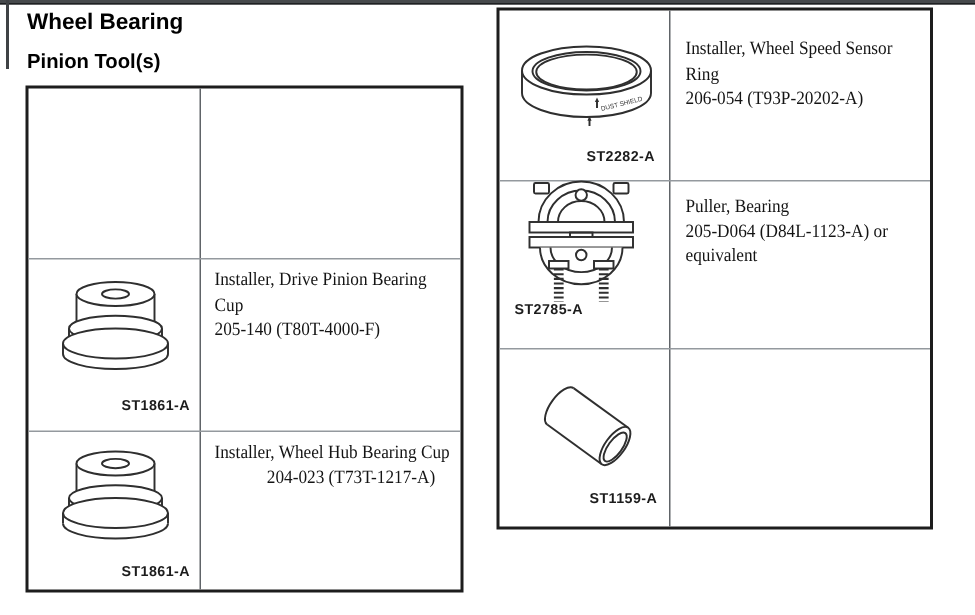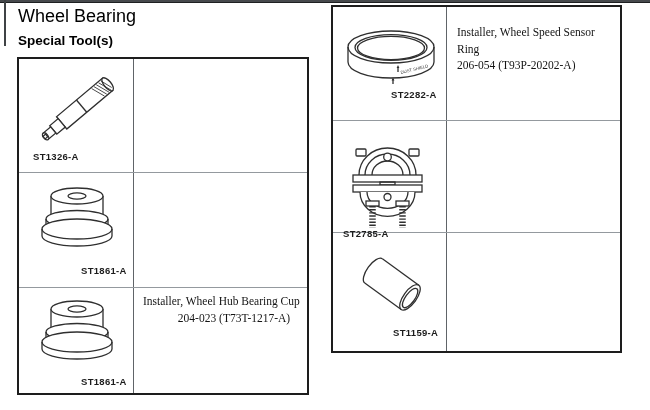--- a/index.html
+++ b/index.html
@@ -1,20 +1,20 @@
 <!DOCTYPE html>
 <html><head>
 <meta charset="utf-8">
 <style>
   html,body{margin:0;padding:0;}
   body{width:650px;height:410px;background:#ffffff;position:relative;overflow:hidden;
        font-family:"Liberation Sans",sans-serif;}
   .topbar{position:absolute;left:0;top:0;width:650px;height:2px;background:#46494c;border-bottom:1px solid #1e2022;}
   .left-edge{position:absolute;left:4px;top:0;width:2px;height:46px;background:#3f4245;}
-  .h1{position:absolute;left:18px;top:6px;font-size:18px;font-weight:normal;color:#000;}
+  .h1{position:absolute;left:18px;top:6px;font-size:15px;font-weight:bold;color:#000;}
   .h2{position:absolute;left:18px;top:33px;font-size:13.5px;font-weight:bold;color:#000;}
   .tool-table{position:absolute;background:#fff;border:2px solid #1d1d1d;}
   .t-left{left:17px;top:57px;width:288px;height:334px;}
   .t-right{left:331px;top:5px;width:287px;height:344px;}
   .vdiv{position:absolute;top:0;bottom:0;width:1px;background:#606468;}
   .hdiv{position:absolute;left:0;right:0;height:1px;background:#94999e;}
   .imgcell{position:absolute;left:0;width:114px;}
   .textcell{position:absolute;left:115px;right:0;padding:5px 4px 0 9px;}
   .desc-line{font-family:"Liberation Serif",serif;font-size:12.5px;line-height:16.5px;color:#141414;
              white-space:nowrap;transform:scaleX(0.92);transform-origin:left top;}
@@ -24,64 +24,48 @@
   .wh{stroke:#2f2f2f;fill:#ffffff;stroke-width:1.3;}
 </style>
 </head>
 <body>
 
 <div>
   <div class="topbar"></div>
   <div class="left-edge"></div>
 
   <div class="h1">Wheel Bearing</div>
-  <div class="h2">Special Tool(s)</div>
+  <div class="h2">Pinion Tool(s)</div>
 
   <div class="tool-table t-left">
     <div class="vdiv" style="left:114px;"></div>
     <div class="hdiv" style="top:113px;"></div>
     <div class="hdiv" style="top:228px;"></div>
 
-    <div class="imgcell" style="top:0;height:113px;">
-      <svg style="left:8px;top:5px;" width="100" height="90" viewBox="0 0 100 90">
-        <g transform="translate(50,46) rotate(-40)">
-          <rect class="wh" x="-20" y="-8" width="60" height="16"></rect>
-          <ellipse class="wh" cx="40" cy="0" rx="3.5" ry="8"></ellipse>
-          <line class="ln" x1="6" y1="-8" x2="6" y2="8" stroke-width="0.9"></line>
-          <g stroke="#2f2f2f" stroke-width="0.8">
-            <line x1="25" y1="-7" x2="30" y2="7"></line>
-              <line x1="28" y1="-7" x2="33" y2="7"></line>
-            <line x1="31" y1="-7" x2="36" y2="7"></line>
-              <line x1="34" y1="-7" x2="39" y2="7"></line>
-            <line x1="37" y1="-7" x2="41" y2="5"></line>
-          </g>
-          <rect class="wh" x="-31" y="-5.5" width="11" height="11"></rect>
-          <rect class="wh" x="-41" y="-4" width="10" height="8"></rect>
-          <ellipse class="wh" cx="-41" cy="0" rx="2.4" ry="4"></ellipse>
-          <rect class="wh" x="-43" y="-1.7" width="3.4" height="3.4" stroke-width="0.8"></rect>
-        </g>
-      </svg>
-      <div class="tool-label" style="left:14px;top:92px;">ST1326-A</div>
-    </div>
 
     <div class="imgcell" style="top:114px;height:114px;">
       <svg style="left:10px;top:10px;" width="95" height="72" viewBox="0 0 95 72">
         <path class="wh" d="M22,13 V38 A26,8 0 0 0 74,38 V13"></path>
         <ellipse class="wh" cx="48" cy="13" rx="26" ry="8"></ellipse>
         <ellipse class="wh" cx="48" cy="13" rx="9" ry="3.1"></ellipse>
         <ellipse class="wh" cx="48" cy="36" rx="31" ry="8.5"></ellipse>
         <path class="ln" d="M17,36 V46"></path>
           <path class="ln" d="M79,36 V46"></path>
         <path class="ln" d="M17,46 A31,8.5 0 0 0 79,46"></path>
         <ellipse class="wh" cx="48" cy="46" rx="35" ry="10"></ellipse>
         <path class="ln" d="M13,46 V53"></path>
           <path class="ln" d="M83,46 V53"></path>
         <path class="ln" d="M13,53 A35,10 0 0 0 83,53"></path>
       </svg>
       <div class="tool-label" style="left:62px;top:92px;">ST1861-A</div>
+    </div>
+    <div class="textcell" style="top:114px;">
+      <div class="desc-line">Installer, Drive Pinion Bearing</div>
+      <div class="desc-line">Cup</div>
+      <div class="desc-line">205-140 (T80T-4000-F)</div>
     </div>
 
     <div class="imgcell" style="top:229px;height:105px;">
       <svg style="left:10px;top:8px;" width="95" height="72" viewBox="0 0 95 72">
         <path class="wh" d="M22,13 V38 A26,8 0 0 0 74,38 V13"></path>
         <ellipse class="wh" cx="48" cy="13" rx="26" ry="8"></ellipse>
         <ellipse class="wh" cx="48" cy="13" rx="9" ry="3.1"></ellipse>
         <ellipse class="wh" cx="48" cy="36" rx="31" ry="8.5"></ellipse>
         <path class="ln" d="M17,36 V46"></path>
           <path class="ln" d="M79,36 V46"></path>
@@ -112,49 +96,54 @@
         <ellipse class="ln" cx="50" cy="24" rx="33.5" ry="11.6" stroke-width="0.9"></ellipse>
         <path class="ln" d="M7,23 V38" stroke-width="1.8"></path>
         <path class="ln" d="M93,23 V38" stroke-width="1.8"></path>
         <path class="ln" d="M7,38 A43,16 0 0 0 93,38" stroke-width="1.8"></path>
         <line class="ln" x1="57" y1="48" x2="57" y2="43" stroke-width="0.8"></line>
         <polygon points="57,41 55.6,44 58.4,44" fill="#2f2f2f"></polygon>
         <line class="ln" x1="52" y1="60" x2="52" y2="55" stroke-width="0.8"></line>
         <polygon points="52,53.5 50.6,56.5 53.4,56.5" fill="#2f2f2f"></polygon>
         <text x="60" y="50" font-size="4.3" fill="#333" font-family="Liberation Sans, sans-serif" transform="rotate(-14 60 50)">DUST SHIELD</text>
       </svg>
-      <div class="tool-label" style="left:58px;top:82px;">ST2282-A</div>
+      <div class="tool-label" style="left:58px;top:92px;">ST2282-A</div>
     </div>
     <div class="textcell" style="top:0;padding-top:17px;">
       <div class="desc-line">Installer, Wheel Speed Sensor</div>
       <div class="desc-line">Ring</div>
       <div class="desc-line">206-054 (T93P-20202-A)</div>
     </div>
 
-    <div class="imgcell" style="top:129px;height:111px;padding-left:32px;">
+    <div class="imgcell" style="top:102px;height:111px;padding-left:32px;">
       <svg style="left:17px;top:8px;" width="75" height="88" viewBox="0 0 75 88">
         <rect class="wh" x="6" y="5" width="10" height="7" rx="1" stroke-width="1"></rect>
         <rect class="wh" x="59" y="5" width="10" height="7" rx="1" stroke-width="1"></rect>
         <path class="wh" d="M9,31 A28.5,27 0 1 1 66,31" stroke-width="1.4"></path>
         <path class="ln" d="M15,31 A22.5,21 0 1 1 60,31" stroke-width="1"></path>
         <path class="ln" d="M22,31 A15.5,14 0 1 1 53,31" stroke-width="0.9"></path>
         <circle class="wh" cx="37.5" cy="13" r="3.8" stroke-width="1"></circle>
         <rect class="wh" x="3" y="31" width="69" height="7" stroke-width="1.2"></rect>
         <rect class="ln" x="30" y="38" width="15" height="3" stroke-width="0.9"></rect>
         <rect class="wh" x="3" y="41" width="69" height="7" stroke-width="1.2"></rect>
         <path class="wh" d="M10,48 A27,24 0 0 0 65,48" stroke-width="1.4"></path>
         <path class="ln" d="M17,48 A20,16 0 0 0 58,48" stroke-width="1"></path>
         <circle class="wh" cx="37.5" cy="53" r="3.5" stroke-width="1"></circle>
         <rect class="wh" x="16" y="57" width="13" height="5" stroke-width="1"></rect>
         <rect class="wh" x="46" y="57" width="13" height="5" stroke-width="1"></rect>
         <line x1="22.5" y1="62" x2="22.5" y2="84" stroke="#2f2f2f" stroke-width="6.5" stroke-dasharray="1.4 1.7"></line>
         <line x1="52.5" y1="62" x2="52.5" y2="84" stroke="#2f2f2f" stroke-width="6.5" stroke-dasharray="1.4 1.7"></line>
       </svg>
       <div class="tool-label" style="left:10px;top:92px;">ST2785-A</div>
     </div>
+    <div class="textcell" style="top:114px;padding-top:8px;">
+      <div class="desc-line">Puller, Bearing</div>
+      <div class="desc-line">205-D064 (D84L-1123-A) or</div>
+      <div class="desc-line">equivalent</div>
+    </div>
 
     <div class="imgcell" style="top:226px;height:118px;">
       <svg style="left:20px;top:16px;" width="80" height="76" viewBox="0 0 80 76">
         <g transform="translate(40,36) rotate(36)">
           <path class="ln" d="M-24,-15 A6.5,15 0 1 0 -24,15" stroke-width="1.4"></path>
           <line class="ln" x1="-24" y1="-15" x2="21" y2="-15" stroke-width="1.4"></line>
           <line class="ln" x1="-24" y1="15" x2="21" y2="15" stroke-width="1.4"></line>
           <ellipse class="wh" cx="21" cy="0" rx="6.5" ry="15" stroke-width="1.4"></ellipse>
           <ellipse class="ln" cx="21.5" cy="0.5" rx="4.6" ry="11.5" stroke-width="1.2"></ellipse>
         </g>

